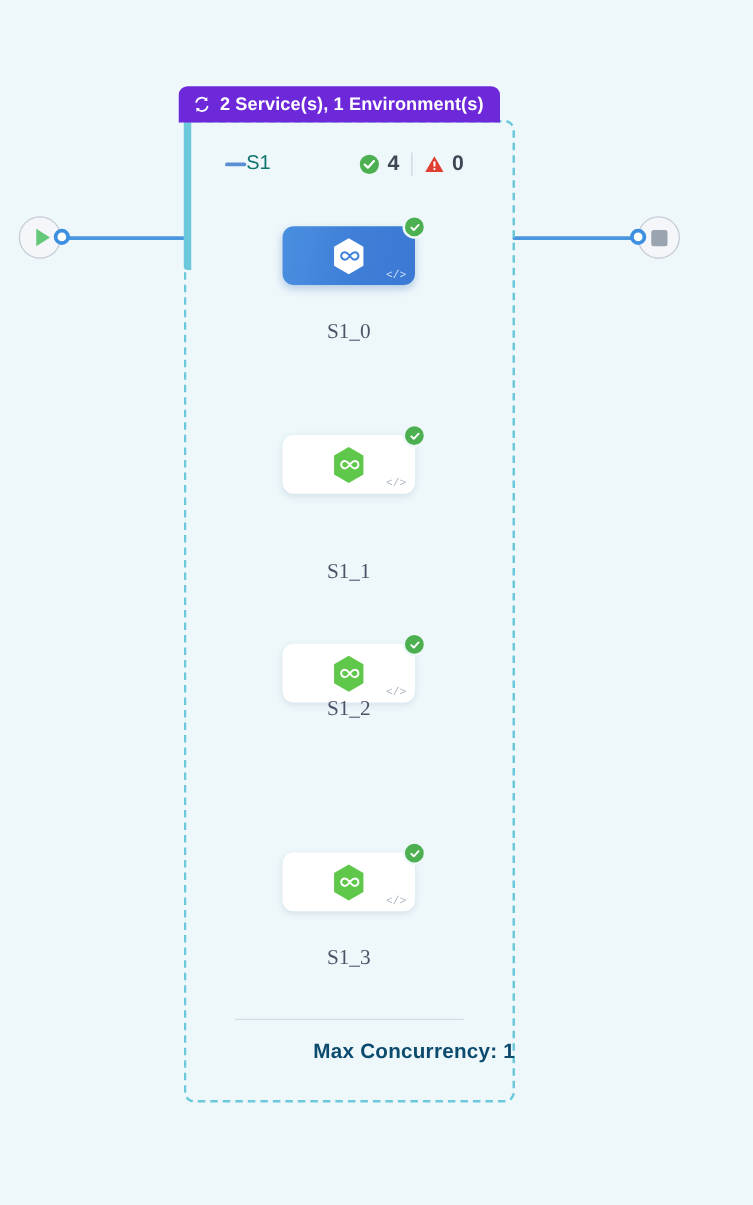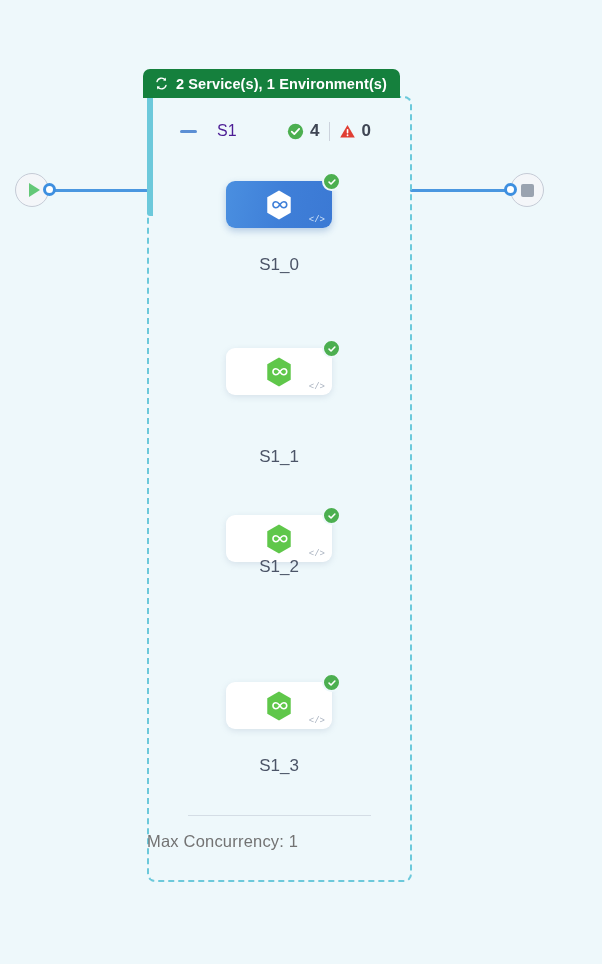--- a/index.html
+++ b/index.html
@@ -90,21 +90,21 @@
     height: 120px;
     background: #6cc9db;
     border-radius: 0 0 0 3px;
   }
 
   .group-header {
     position: absolute;
     left: 143px;
     top: 69px;
     height: 29px;
-    background: #15803d;
+    background: #6d28d9;
     border-radius: 7px 7px 0 0;
     display: flex;
     align-items: center;
     padding: 0 13px 0 11px;
     gap: 7px;
     box-sizing: border-box;
   }
   .group-header-label {
     color: #ffffff;
     font-size: 14.5px;
@@ -127,23 +127,23 @@
   }
   .collapse-btn {
     width: 17px;
     height: 3px;
     background: #5b8fd4;
     border-radius: 2px;
     margin-left: 33px;
     flex: none;
   }
   .group-title {
-    margin-left: 20px;
+    margin-left: 0;
     font-size: 16px;
-    color: #4c1d95;
+    color: #0f766e;
     font-weight: normal;
   }
   .counters {
     margin-left: auto;
     margin-right: 41px;
     display: flex;
     align-items: center;
     gap: 7px;
   }
   .count-ok, .count-err {
@@ -213,44 +213,45 @@
   .node.selected .code-glyph { color: #cfe2f8; }
   .node.plain    .code-glyph { color: #aab3c0; }
 
   .node-label {
     position: absolute;
     left: 226px;
     width: 106px;
     text-align: center;
     font-size: 17px;
     color: #4b5467;
+    font-family: Liberation Serif, serif;
   }
   .label-n0 { top: 255px; }
   .label-n1 { top: 447px; }
   .label-n2 { top: 557px; }
   .label-n3 { top: 756px; text-align: center; }
 
   
   .footer-divider {
     position: absolute;
     left: 188px;
     top: 815px;
     width: 183px;
     height: 1px;
     background: #d4dde5;
   }
   .footer-text {
     position: absolute;
     left: 147px;
     top: 832px;
     width: 265px;
-    text-align: left;
+    text-align: right;
     font-size: 16.5px;
-    font-weight: normal;
-    color: #737373;
+    font-weight: bold;
+    color: #0c4a6e;
     letter-spacing: 0.2px;
   }
 </style>
 </head>
 <body>
 
 <div class="canvas">
 
   <div class="edge edge-left"></div>
   <div class="edge edge-right"></div>

